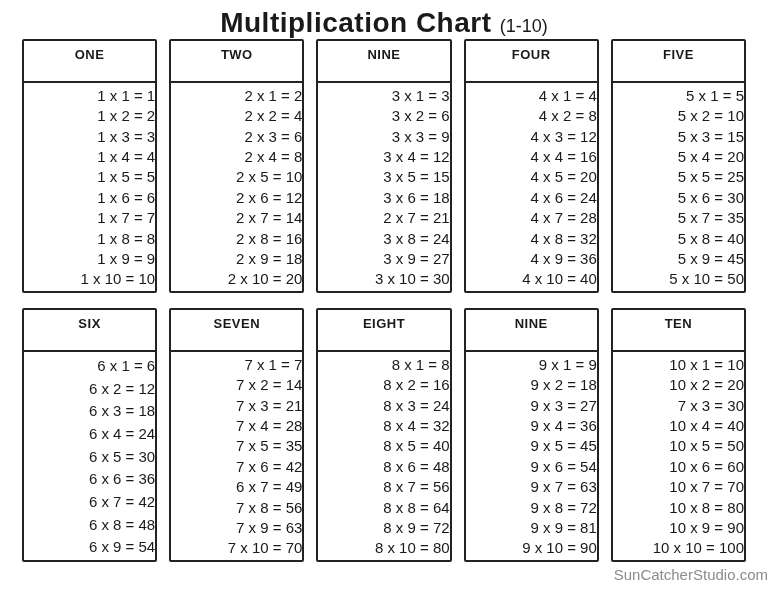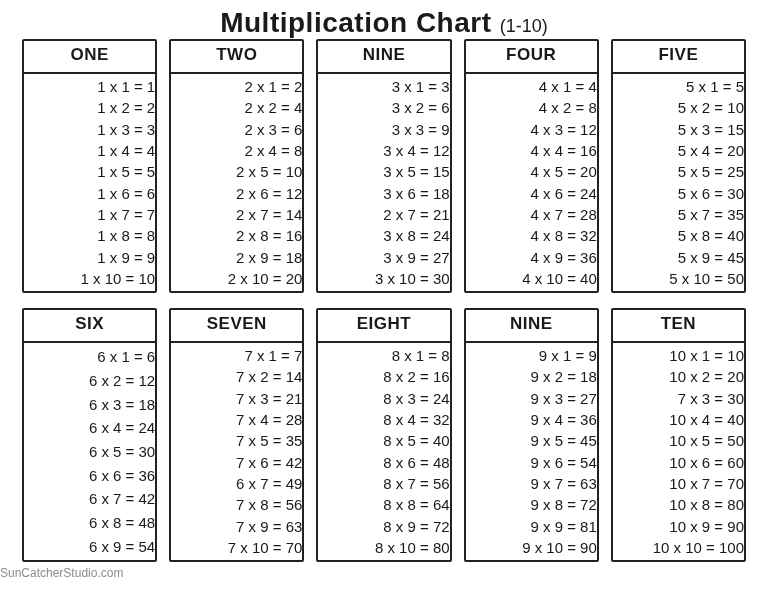--- a/index.html
+++ b/index.html
@@ -48,24 +48,24 @@
   .card {
     border: 2px solid var(--border-color);
     border-radius: 2px;
     height: 254px;
     background: var(--bg-color);
     display: flex;
     flex-direction: column;
   }
   .card-header {
     border-bottom: 2px solid var(--border-color);
-    height: 33px;
+    height: 42px;
     line-height: 27px;
     text-align: center;
-    font-size: 17px;
+    font-size: 13px;
     font-weight: bold;
     letter-spacing: 0.5px;
     flex: none;
   }
   .card-body {
     flex: 1;
     display: flex;
     flex-direction: column;
     padding: 2px 0;
     align-items: flex-end;
@@ -73,22 +73,22 @@
   .equation {
     flex: 1;
     display: flex;
     align-items: center;
     justify-content: center;
     font-size: 15px;
     white-space: nowrap;
   }
   .page-footer {
     margin-top: 4px;
-    text-align: left;
-    font-size: 12px;
+    text-align: right;
+    font-size: 15px;
     color: var(--footer-color);
   }
 </style>
 </head>
 <body>
 
 <div class="page">
   <h1 class="page-title"><span>Multiplication Chart</span>&nbsp;<span class="title-suffix">(1-10)</span></h1>
 
   <div class="cards-grid" id="cards-grid">

